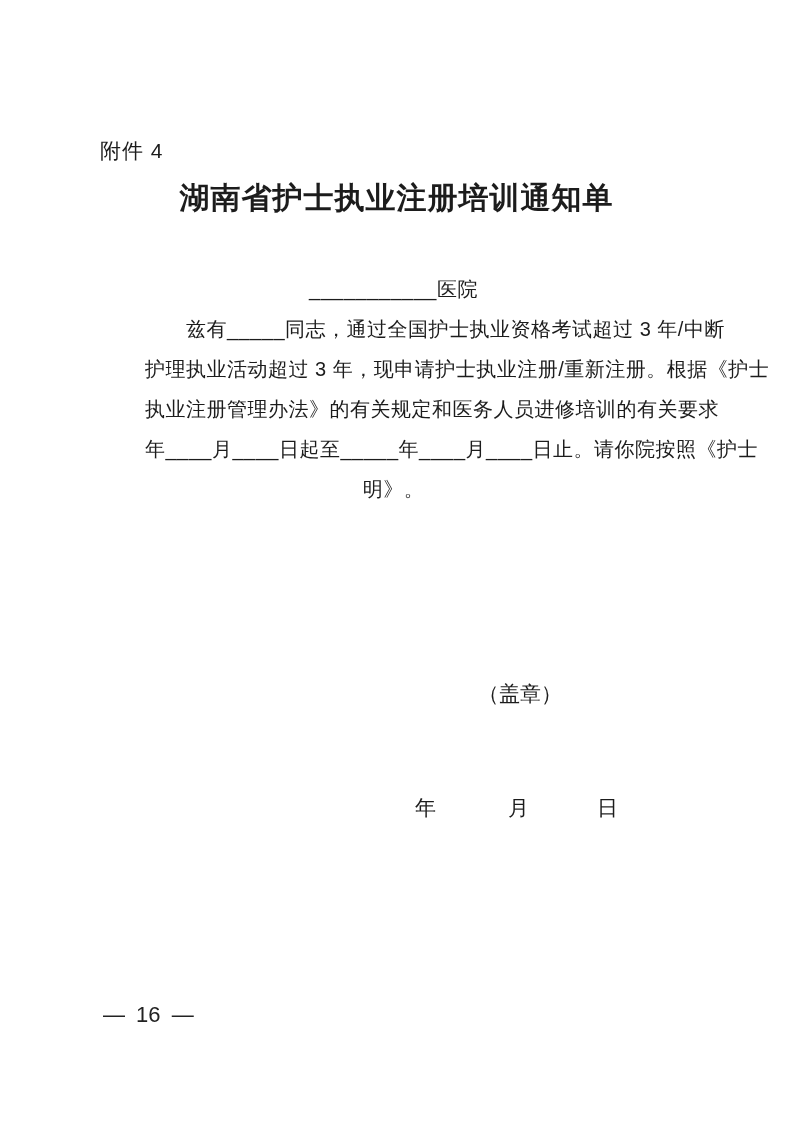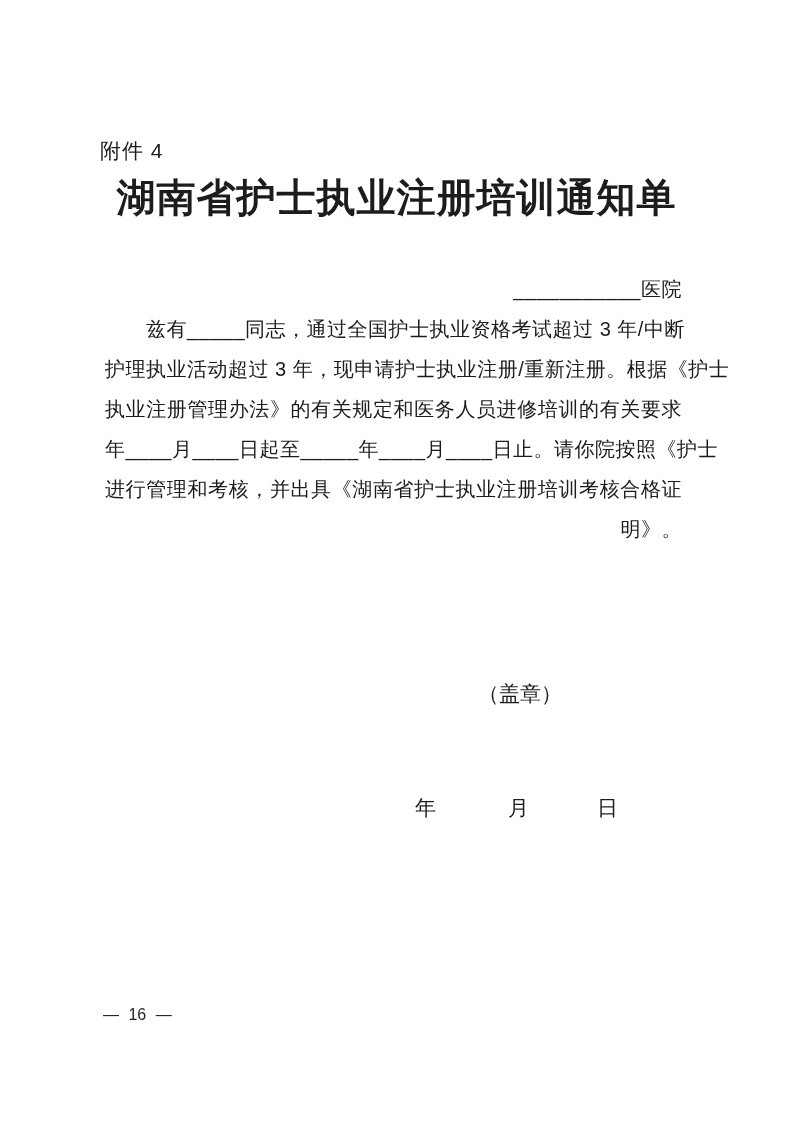--- a/index.html
+++ b/index.html
@@ -20,83 +20,83 @@
     left: 100px; top: 138px;
     font-size: 21px;
     line-height: 26px;
     letter-spacing: 1px;
   }
   .title {
     position: absolute;
     left: 0; top: 179px;
     width: 100%;
     text-align: center;
-    font-size: 39px;
+    font-size: 30px;
     line-height: 37px;
     font-weight: 700;
     letter-spacing: 1px;
   }
   .body-text {
     position: absolute;
     left: 105px; top: 269px;
     width: 577px;
     font-size: 20px;
   }
   .body-text .line {
     height: 40px;
     line-height: 40px;
-    text-align: right;
+    text-align: center;
     letter-spacing: 0.5px;
   }
   .body-text .line.full {
     text-align: justify;
     text-align-last: justify;
     white-space: nowrap;
+    margin-left: 40px;
   }
   .stamp {
     position: absolute;
     left: 478px; top: 680px;
     font-size: 21px;
     line-height: 28px;
   }
   .sign-date {
     position: absolute;
     left: 415px; top: 795px;
     width: 230px; height: 26px;
     font-size: 21px;
     line-height: 26px;
   }
   .sign-date .y { position: absolute; left: 0; }
   .sign-date .m { position: absolute; left: 93px; }
   .sign-date .d { position: absolute; left: 182px; }
   .footer {
     position: absolute;
     left: 103px; top: 1004px;
-    font-size: 16px;
+    font-size: 22px;
     line-height: 22px;
     word-spacing: 5px;
     color: #222222;
   }
 </style>
 </head>
 <body>
 
 <div class="page">
 
   <div class="attachment">附件 4</div>
 
   <h1 class="title">湖南省护士执业注册培训通知单</h1>
 
   <div class="body-text">
     <div class="line">___________医院</div>
     <div class="line full">　　兹有_____同志，通过全国护士执业资格考试超过 3 年/中断</div>
     <div class="line full">护理执业活动超过 3 年，现申请护士执业注册/重新注册。根据《护士</div>
     <div class="line full">执业注册管理办法》的有关规定和医务人员进修培训的有关要求</div>
     <div class="line full">年____月____日起至_____年____月____日止。请你院按照《护士</div>
-    <div class="line full">进行管理和考核，并出具《湖南省护士执业注册培训考核合格证</div>
     <div class="line">明》。</div>
   </div>
 
   <div class="stamp">（盖章）</div>
 
   <div class="sign-date">
     <span class="y">年</span>
     <span class="m">月</span>
     <span class="d">日</span>
   </div>

